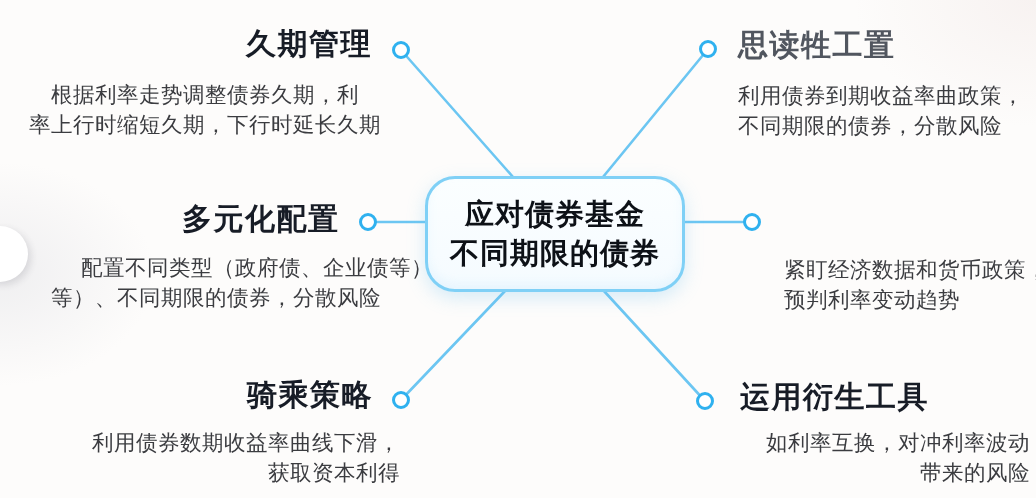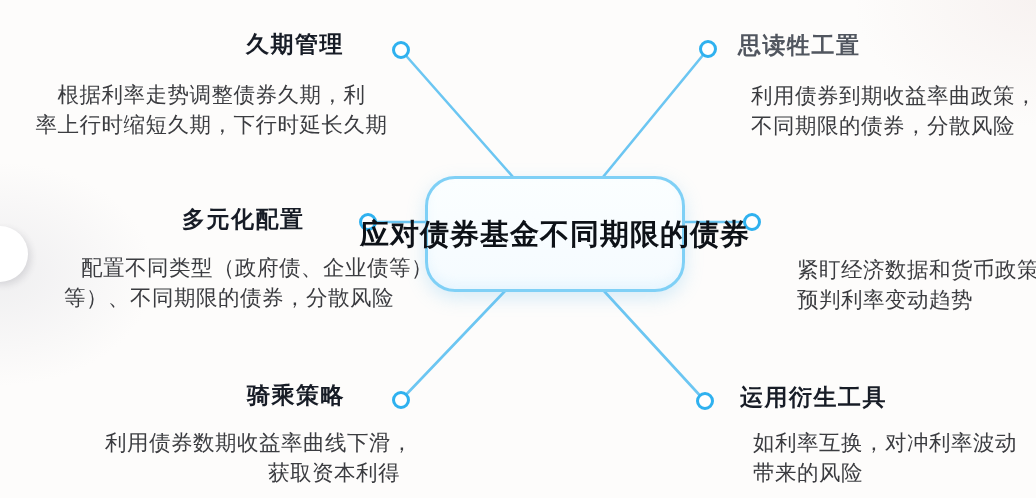--- a/index.html
+++ b/index.html
@@ -36,51 +36,51 @@
     border-radius:50%;background:#fff;
     box-shadow:3px 3px 7px rgba(60,60,70,.14);
   }
 
   .center-node{
     position:absolute;left:425px;top:176px;width:260px;height:116px;
     border:3px solid var(--center-border);
     border-radius:30px;
     background:linear-gradient(180deg,#fbfeff 0%,var(--center-fill) 100%);
     box-shadow:0 6px 18px rgba(110,195,242,.28), inset 0 -6px 10px rgba(170,220,248,.18);
-    display:flex;align-items:center;justify-content:center;
+    display:flex;flex-direction:column;align-items:center;justify-content:center;
   }
   .center-node .ct{
     font-size:29px;font-weight:800;color:#0d1117;line-height:39px;
     letter-spacing:1px;white-space:nowrap;
   }
 
   .branch-title{
-    position:absolute;font-size:23px;font-weight:800;color:var(--title);
+    position:absolute;font-size:30px;font-weight:800;color:var(--title);
     letter-spacing:1.5px;white-space:nowrap;line-height:32px;
   }
   .branch-title.muted{color:var(--muted-title);}
   .t-tl{left:246px;top:28px;}
   .t-tr{left:738px;top:29px;}
   .t-ml{left:182px;top:203px;}
   .t-mr{left:784px;top:205px;}
   .t-bl{left:247px;top:379px;}
   .t-br{left:740px;top:381px;}
 
   .branch-desc{
     position:absolute;font-size:21.5px;color:var(--desc);
     line-height:30px;letter-spacing:.5px;
   }
-  .branch-desc .dl{white-space:nowrap;padding-left:13px;}
+  .branch-desc .dl{white-space:nowrap;}
   .d-tl{left:0px;top:80px;width:410px;text-align:center;}
   .d-tr{left:738px;top:81px;width:300px;text-align:left;}
   .d-ml{left:5px;top:253px;width:400px;text-align:left;margin-left:46px;}
   .d-ml .dl:first-child{padding-left:30px;}
   .d-mr{left:784px;top:255px;width:260px;text-align:left;}
   .d-bl{left:92px;top:428px;width:308px;text-align:right;}
-  .d-br{left:740px;top:428px;width:290px;text-align:left;}
+  .d-br{left:740px;top:428px;width:290px;text-align:right;}
 </style>
 </head>
 <body>
 
 <div class="canvas">
 
   <svg class="connectors" viewBox="0 0 1036 498">
     <line x1="401" y1="50" x2="513" y2="177"></line>
     <line x1="708" y1="49" x2="603" y2="177"></line>
     <line x1="368" y1="222" x2="427" y2="222"></line>

